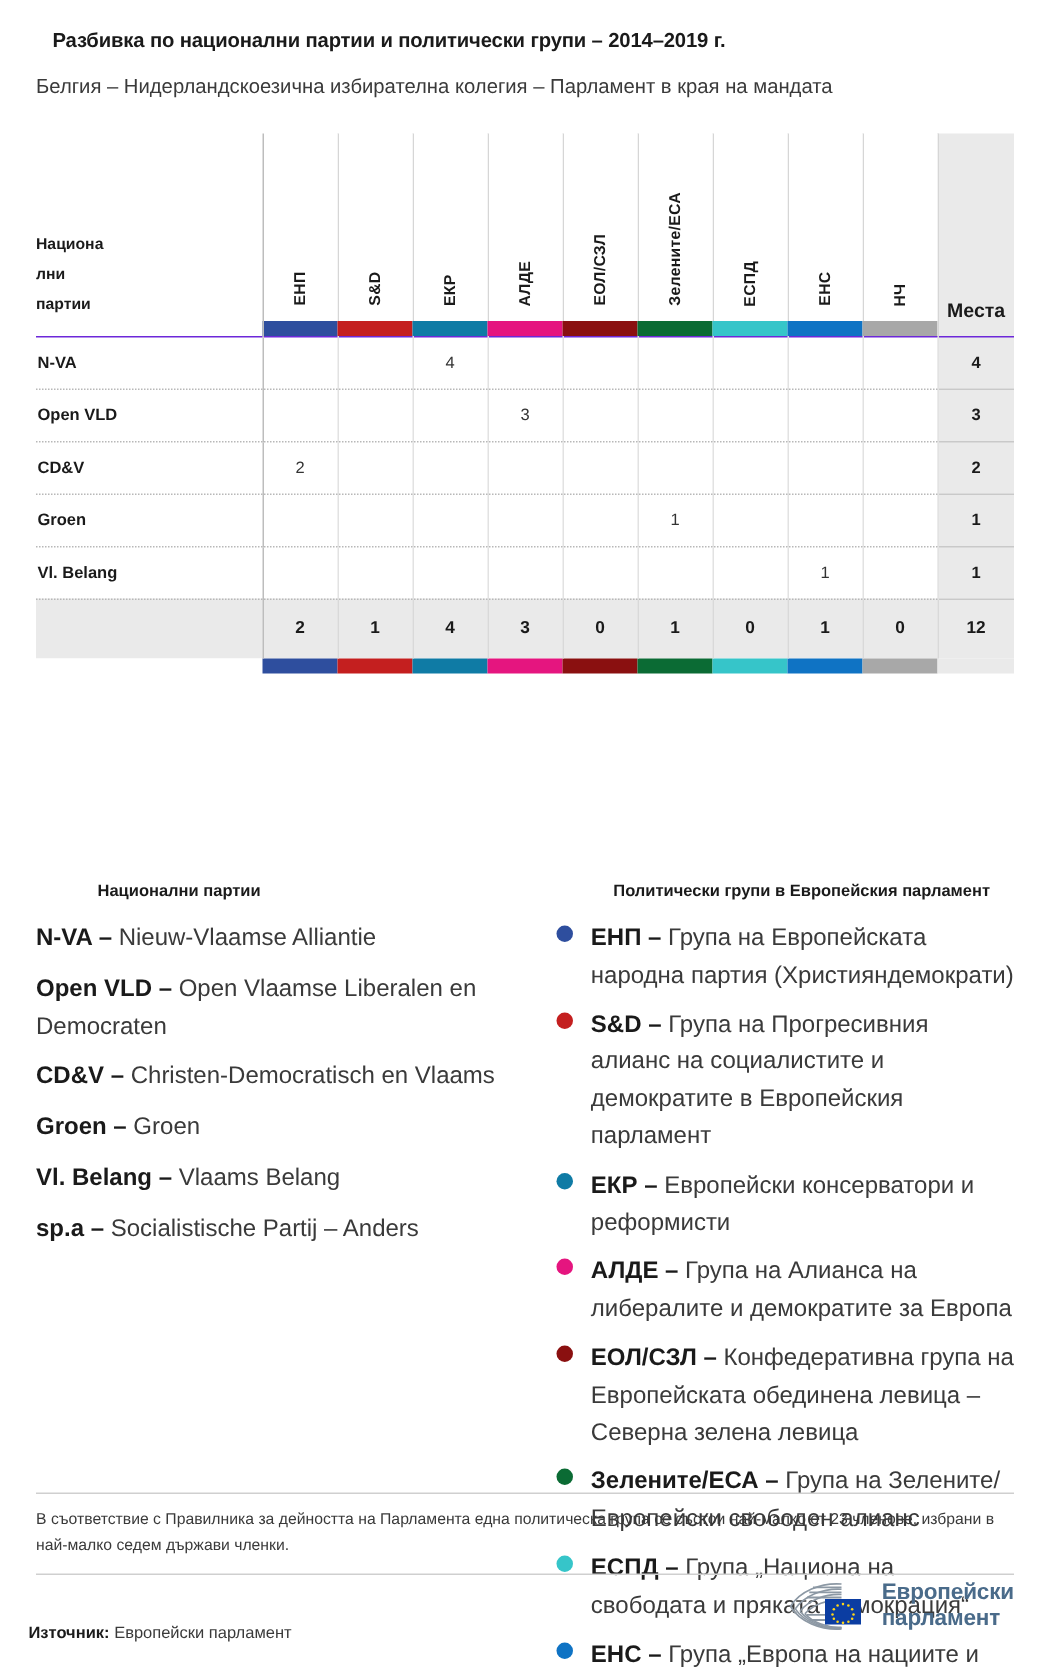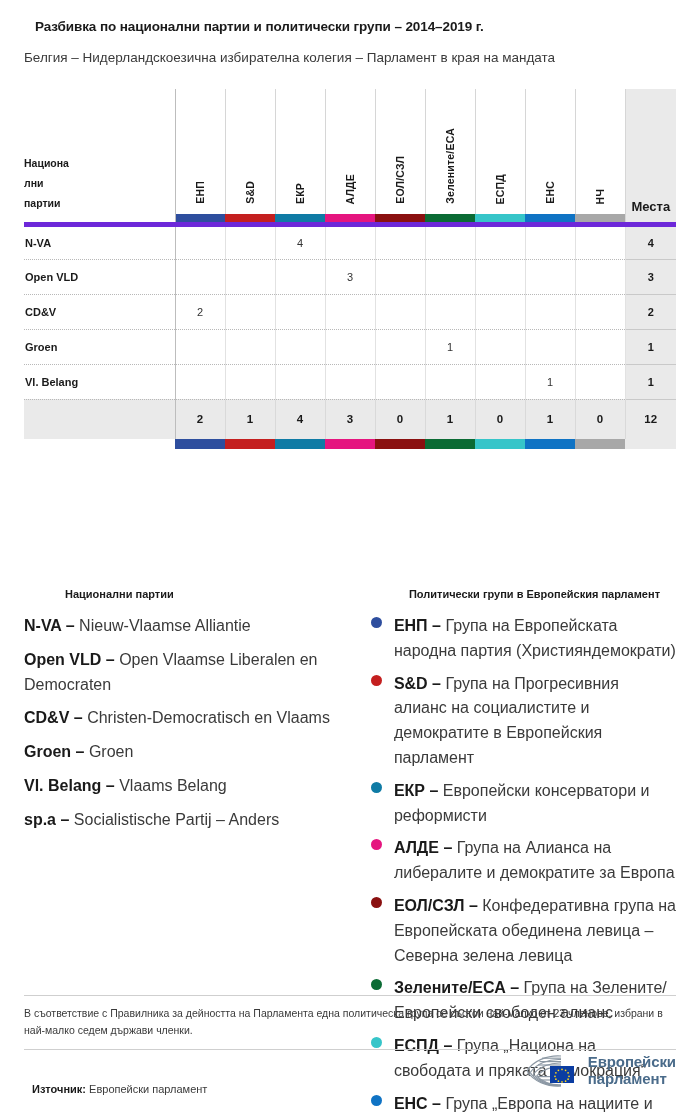--- a/index.html
+++ b/index.html
@@ -82,21 +82,21 @@
   tbody tr.data td.cell {
     border-left: 1px solid #e2e2e2;
     border-right: 1px solid #e2e2e2;
   }
   tbody tr.data td.cell.first { border-left: 1px solid #bdbdbd; }
   tbody tr.data td.seats {
     background: #eaeaea; font-weight: bold; color: #1a1a1a; font-size: 11px;
     border-left: 1px solid #d6d6d6;
     border-bottom: 1px solid #c9c9c9;
   }
-  tbody tr.data:first-child td { border-top: 5px solid #6d28d9; }
+  tbody tr.data:first-child td { border-top: 1px solid #6d28d9; }
 
   tr.totals td {
     height: 40px; padding: 0; text-align: center;
     font-size: 11.5px; font-weight: bold; color: #1a1a1a;
     background: #eaeaea;
   }
   tr.totals td.pname { border-right: 1px solid #bdbdbd; background: #eaeaea; }
   tr.totals td.cell { border-left: 1px solid #d9d9d9; border-right: 1px solid #d9d9d9; }
   tr.totals td.cell.first { border-left: 1px solid #bdbdbd; }
   tr.totals td.seats { border-left: 1px solid #d6d6d6; }
@@ -129,21 +129,21 @@
   }
 
   
   .foot-note {
     position: absolute; left: 24px; top: 995px; width: 652px;
     border-top: 1px solid #cfcfcf; border-bottom: 1px solid #cfcfcf;
     padding: 9px 0 10px 0;
     font-size: 10.5px; line-height: 1.6; color: #3a3a3a;
   }
   .source {
-    position: absolute; left: 32px; top: 1083px;
+    position: absolute; left: 19px; top: 1083px;
     font-size: 11px; color: #3a3a3a;
   }
   .source b { color: #1a1a1a; }
   .ep-logo {
     position: absolute; right: 24px; top: 1052px;
     display: flex; align-items: center; gap: 9px;
   }
   .ep-logo .mark { width: 62px; height: 38px; }
   .ep-logo .wordmark {
     font-size: 15px; font-weight: bold; color: #4a6b8a; line-height: 1.12;

